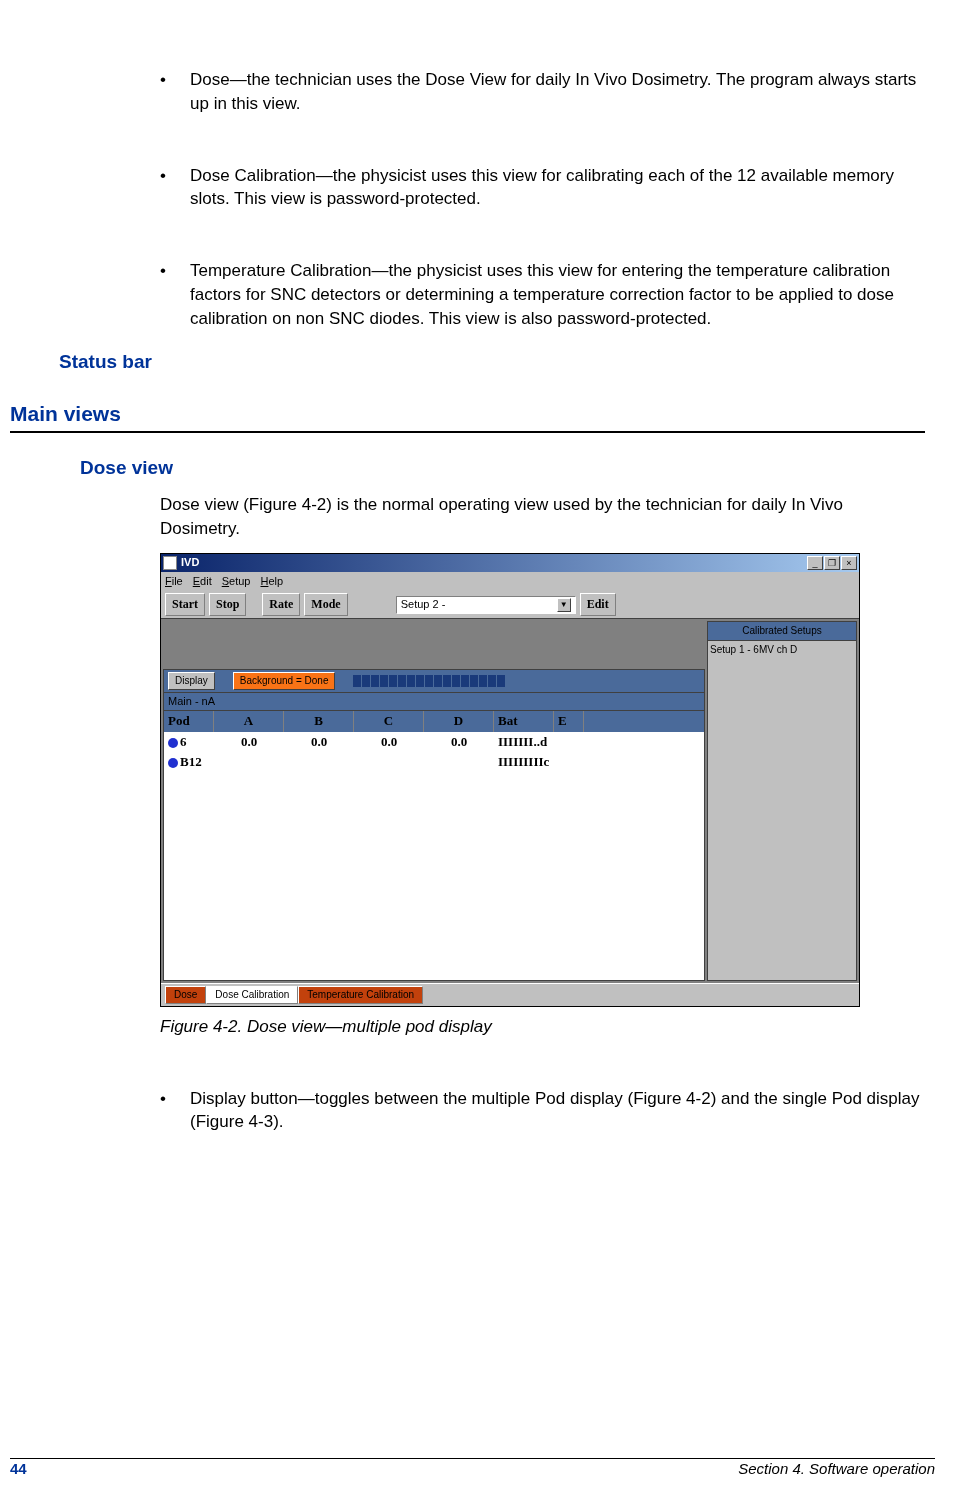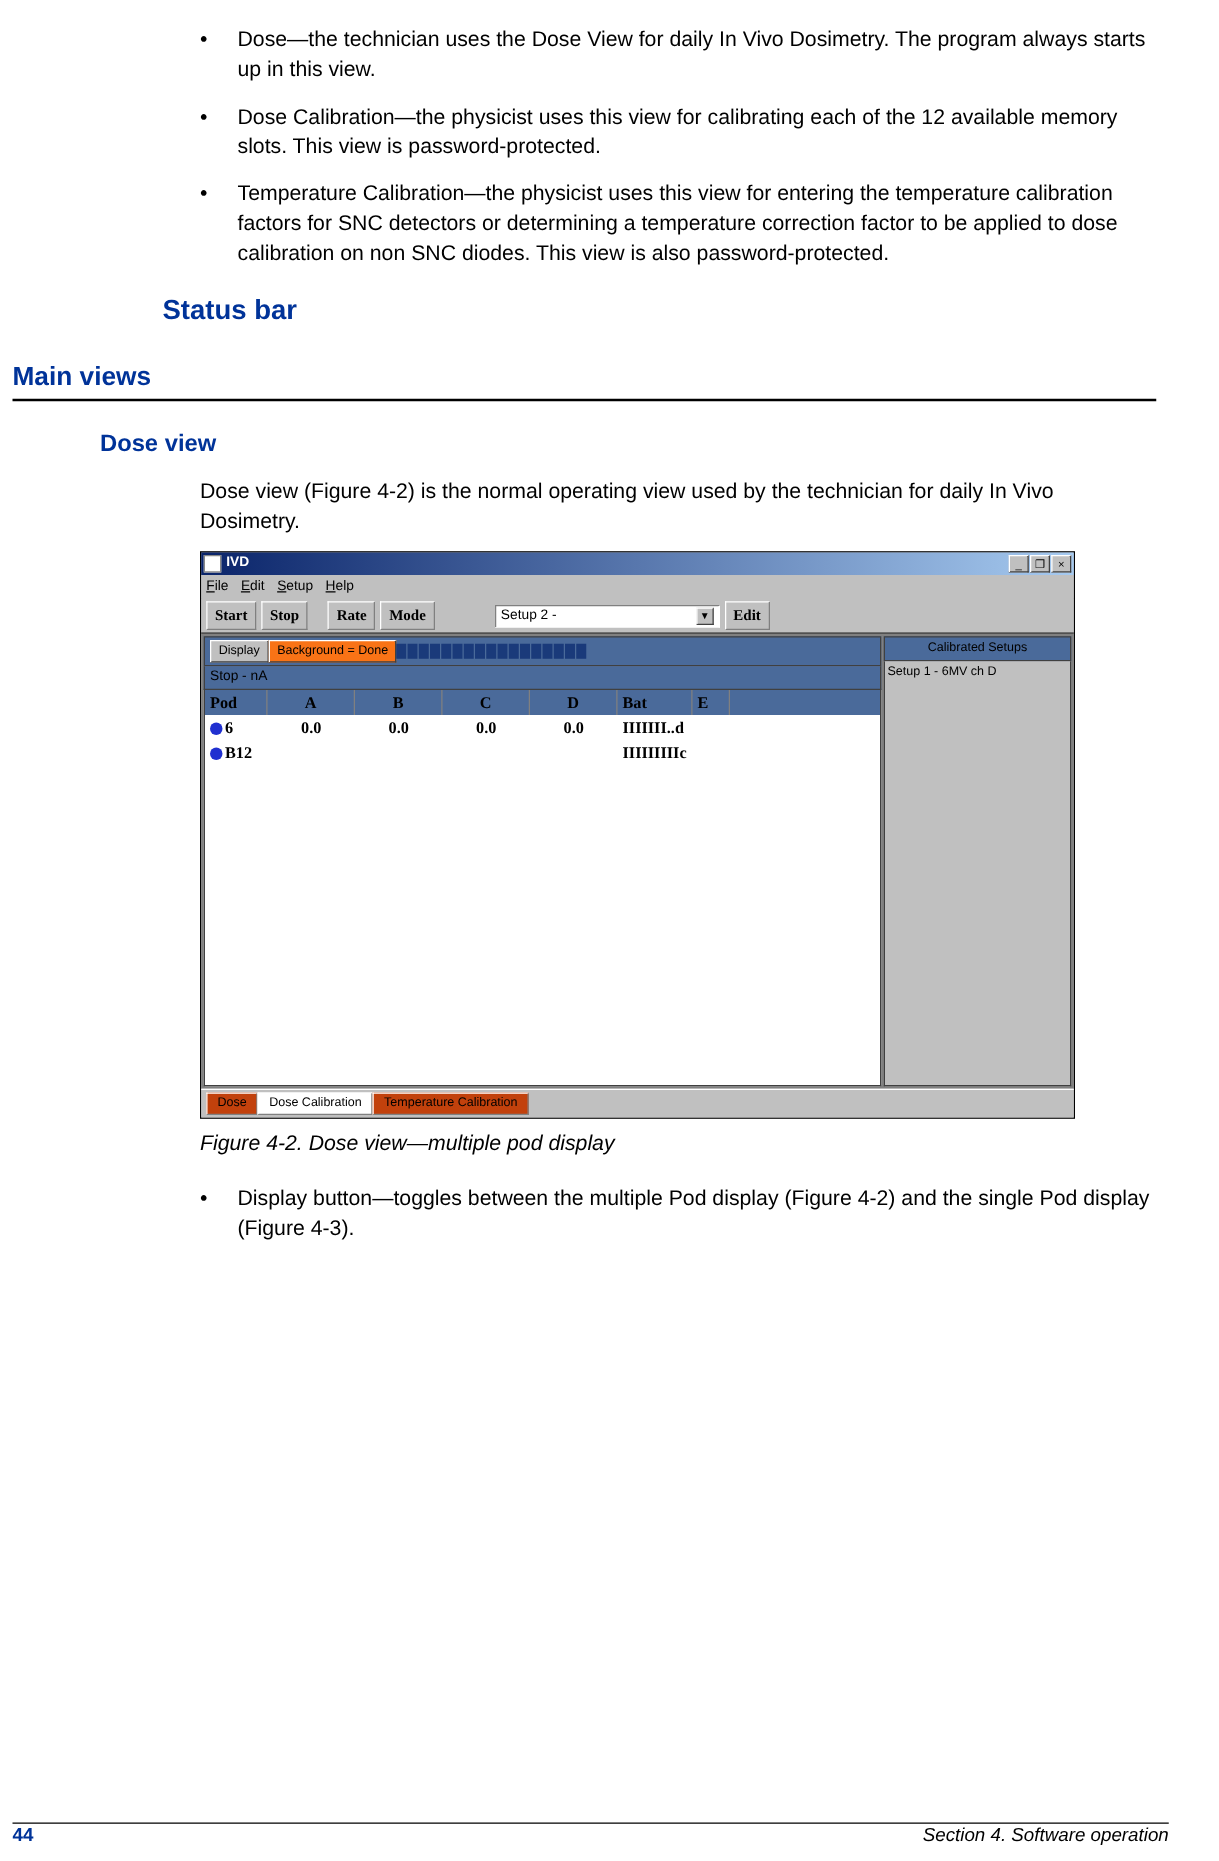--- a/index.html
+++ b/index.html
@@ -9,23 +9,23 @@
       line-height: 1.4;
       color: #000;
       background: #fff;
       width: 975px;
       height: 1489px;
       position: relative;
       padding: 0;
     }
     .content { padding: 20px 50px 0 10px; }
     .bullet-list { margin: 0 0 0 150px; list-style: none; }
-    .bullet-list li { position: relative; padding-left: 30px; margin-bottom: 14px; }
+    .bullet-list li { position: relative; padding-left: 30px; margin-bottom: 14px; margin-top: 48px; }
     .bullet-list li::before { content: "•"; position: absolute; left: 0; top: 0; }
-    .h3 { color: #003399; font-weight: bold; margin: 18px 0 10px 120px; font-size: 22px; }
+    .h3 { color: #003399; font-weight: bold; margin: 18px 0 10px 49px; font-size: 19px; }
     .body-indent { margin-left: 150px; margin-bottom: 12px; }
     .h1 { color: #003399; font-weight: bold; font-size: 21px; margin: 24px 0 2px 0; }
     .h1-rule { border: 0; border-top: 2px solid #000; margin: 0 0 22px 0; }
     .h2 { color: #003399; font-weight: bold; font-size: 19px; margin: 0 0 12px 70px; }
     .figure-container { margin-left: 150px; margin-bottom: 8px; }
     .app-window {
       width: 700px; height: 454px; background: #c0c0c0;
       border: 1px solid #000; font-size: 11px; font-family: Tahoma, Arial, sans-serif;
       display: flex; flex-direction: column;
     }
@@ -37,21 +37,21 @@
     .menubar { background: #c0c0c0; padding: 2px 4px; display: flex; gap: 10px; font-size: 11px; }
     .menubar span { cursor: pointer; }
     .menubar u { text-decoration: underline; }
     .toolbar { background: #c0c0c0; padding: 2px 4px; display: flex; align-items: center; gap: 4px; }
     .tb-btn { background: #c0c0c0; border: 1px solid #fff; border-right-color: #808080; border-bottom-color: #808080; padding: 2px 6px; font-size: 12px; cursor: pointer; font-family: 'Times New Roman', serif; font-weight: bold; }
     .tb-select { background: #fff; border: 1px solid #808080; border-right-color: #fff; border-bottom-color: #fff; padding: 1px 4px; width: 180px; font-size: 11px; height: 18px; display: flex; align-items: center; justify-content: space-between; }
     .tb-select-arrow { background:#c0c0c0; border:1px solid #fff; border-right-color:#404040; border-bottom-color:#404040; width:14px; height:14px; font-size:8px; text-align:center; line-height:12px;}
     .panel-row { display: flex; flex: 1; background: #808080; border-top: 1px solid #404040; overflow: hidden; }
     .left-panel { flex: 1; display: flex; flex-direction: column; margin: 2px 1px 2px 2px; }
     .right-panel { width: 150px; margin: 2px 2px 2px 1px; display:flex; flex-direction:column;border-radius:20px;}
-    .blue-header { background: #4a6a9a; padding: 2px 4px; display: flex; align-items: center; gap: 0; color: #000; font-size: 11px; border:1px solid #404040;}
+    .blue-header { background: #4a6a9a; padding: 2px 4px; display: flex; align-items: center; gap: 18px; color: #000; font-size: 11px; border:1px solid #404040;margin-top:48px;}
     .display-btn { background: #c0c0c0; border: 1px solid #fff; border-right-color:#404040; border-bottom-color:#404040; padding: 1px 6px; cursor: pointer; font-size:10px;}
     .bg-btn { background: #f97316; border: 1px solid #fff; border-right-color:#404040; border-bottom-color:#404040; padding: 1px 6px; font-size: 10px; }
     .progress { display: flex; gap: 1px; }
     .prog-seg { width: 8px; height: 12px; background: #1a3a7a; }
     .units-row { background: #4a6a9a; padding: 1px 4px; font-size: 11px; border:1px solid #404040; border-top:0;}
     .grid-area { background: #fff; flex: 1; border: 1px solid #404040; border-top:0; overflow:hidden;}
     .grid-head { background: #4a6a9a; display: flex; font-weight: bold; font-size: 13px; font-family: 'Times New Roman', serif;}
     .grid-head div { padding: 1px 4px; border-right: 1px solid #808080;}
     .col-pod{width:50px;} .col-ch{width:70px; text-align:center;} .col-bat{width:60px;} .col-e{width:30px;}
     .grid-row { display: flex; font-size: 13px; font-family: 'Times New Roman', serif; font-weight: bold;}
@@ -133,21 +133,21 @@
                 <span class="prog-seg"></span>
                 <span class="prog-seg"></span>
                 <span class="prog-seg"></span>
                 <span class="prog-seg"></span>
                 <span class="prog-seg"></span>
                 <span class="prog-seg"></span>
                 <span class="prog-seg"></span>
                 <span class="prog-seg"></span>
             </div>
           </div>
-          <div class="units-row">Stop - nA</div>
+          <div class="units-row">Main - nA</div>
           <div class="grid-area">
             <div class="grid-head">
               <div class="col-pod">Pod</div>
               <div class="col-ch">A</div>
               <div class="col-ch">B</div>
               <div class="col-ch">C</div>
               <div class="col-ch">D</div>
               <div class="col-bat">Bat</div>
               <div class="col-e">E</div>
             </div>

